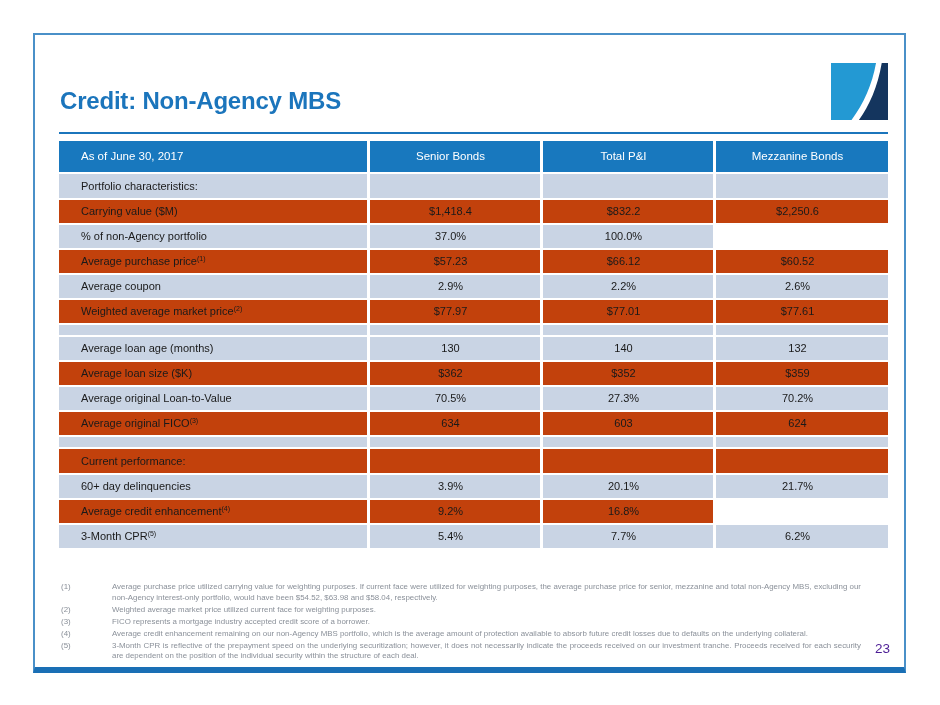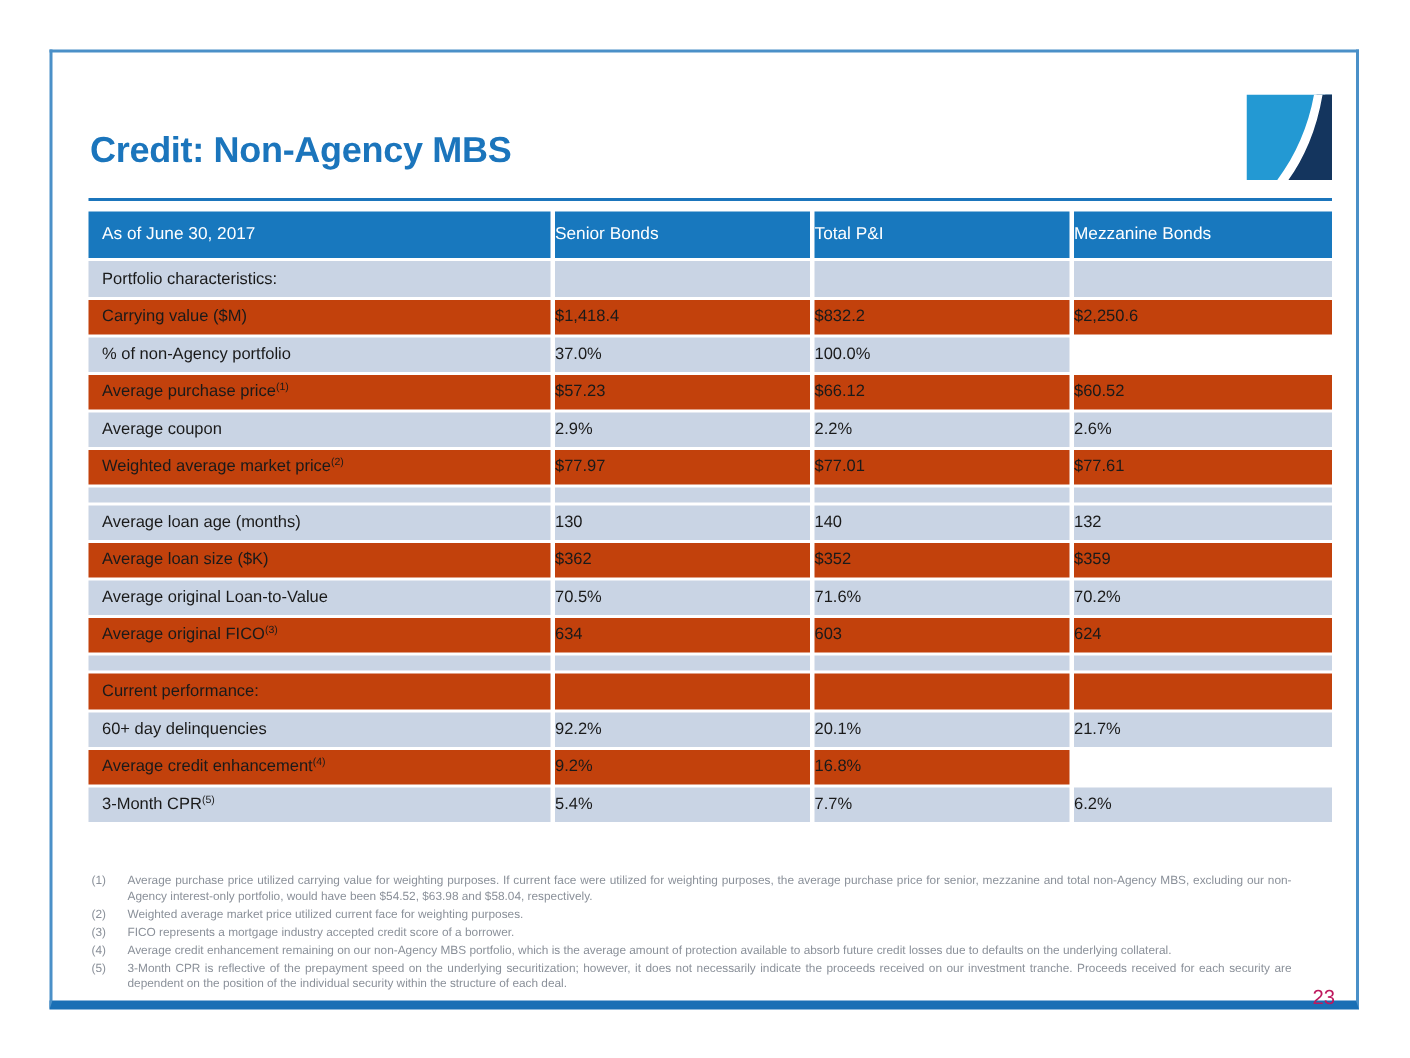--- a/index.html
+++ b/index.html
@@ -27,34 +27,34 @@
   }
   .trow .cell{overflow:hidden;white-space:nowrap;}
   .thead .cell{
     background:#1878BE;color:#ffffff;font-size:11.5px;height:31px;line-height:31px;
   }
   .thead .cell.lbl{padding-left:9px;text-align:left;}
   .thead .cell.val{padding-right:9px;text-align:right;}
   .trow.section .cell{height:24px;line-height:24px;font-size:11px;font-weight:normal;color:#1a1a1a;}
   .trow.data .cell{height:23px;line-height:23px;font-size:11px;color:#1a1a1a;}
   .trow.spacer .cell{height:10px;}
-  .trow .cell.lbl{padding-left:9px;}
-  .trow .cell.val{padding-right:9px;text-align:left;}
+  .trow .cell.lbl{padding-left:22px;}
+  .trow .cell.val{padding-right:9px;text-align:center;}
   .trow.bg-dark .cell{background:#C9D4E4;}
   .trow.bg-light .cell{background:#c2410c;}
   sup.fnref{font-size:7px;vertical-align:4px;line-height:0;}
   .footnotes{
     position:absolute;left:26px;top:547px;width:800px;
     color:#8A9099;font-size:7.9px;line-height:1.38;
   }
   .footnote{display:flex;margin-bottom:1px;}
   .footnote .fn-num{flex:0 0 24px;}
-  .footnote .fn-text{flex:1;text-align:justify;}
+  .footnote .fn-text{flex:1;text-align:justify;margin-left:27px;}
   .page-number{
-    position:absolute;right:14px;top:606px;font-size:13.5px;color:#be185d;margin-top:16px;
+    position:absolute;right:14px;top:606px;font-size:13.5px;color:#4c1d95;
   }
 </style>
 </head>
 <body>
 
 <div class="frame">
 
   <div class="slide-title">Credit: Non-Agency MBS</div>
 
   <div class="logo">
@@ -125,21 +125,21 @@
         </div>
         <div class="trow data bg-light">
           <div class="cell lbl">Average loan size ($K)</div>
           <div class="cell val">$362</div>
           <div class="cell val">$352</div>
           <div class="cell val">$359</div>
         </div>
         <div class="trow data bg-dark">
           <div class="cell lbl">Average original Loan-to-Value</div>
           <div class="cell val">70.5%</div>
-          <div class="cell val">71.6%</div>
+          <div class="cell val">27.3%</div>
           <div class="cell val">70.2%</div>
         </div>
         <div class="trow data bg-light">
           <div class="cell lbl">Average original FICO<sup class="fnref">(3)</sup></div>
           <div class="cell val">634</div>
           <div class="cell val">603</div>
           <div class="cell val">624</div>
         </div>
         <div class="trow spacer bg-dark">
           <div class="cell lbl"></div>
@@ -148,21 +148,21 @@
           <div class="cell val"></div>
         </div>
         <div class="trow section bg-light">
           <div class="cell lbl">Current performance:</div>
           <div class="cell val"></div>
           <div class="cell val"></div>
           <div class="cell val"></div>
         </div>
         <div class="trow data bg-dark">
           <div class="cell lbl">60+ day delinquencies</div>
-          <div class="cell val">92.2%</div>
+          <div class="cell val">3.9%</div>
           <div class="cell val">20.1%</div>
           <div class="cell val">21.7%</div>
         </div>
         <div class="trow data bg-light">
           <div class="cell lbl">Average credit enhancement<sup class="fnref">(4)</sup></div>
           <div class="cell val">9.2%</div>
           <div class="cell val">16.8%</div>
         </div>
         <div class="trow data bg-dark">
           <div class="cell lbl">3-Month CPR<sup class="fnref">(5)</sup></div>

